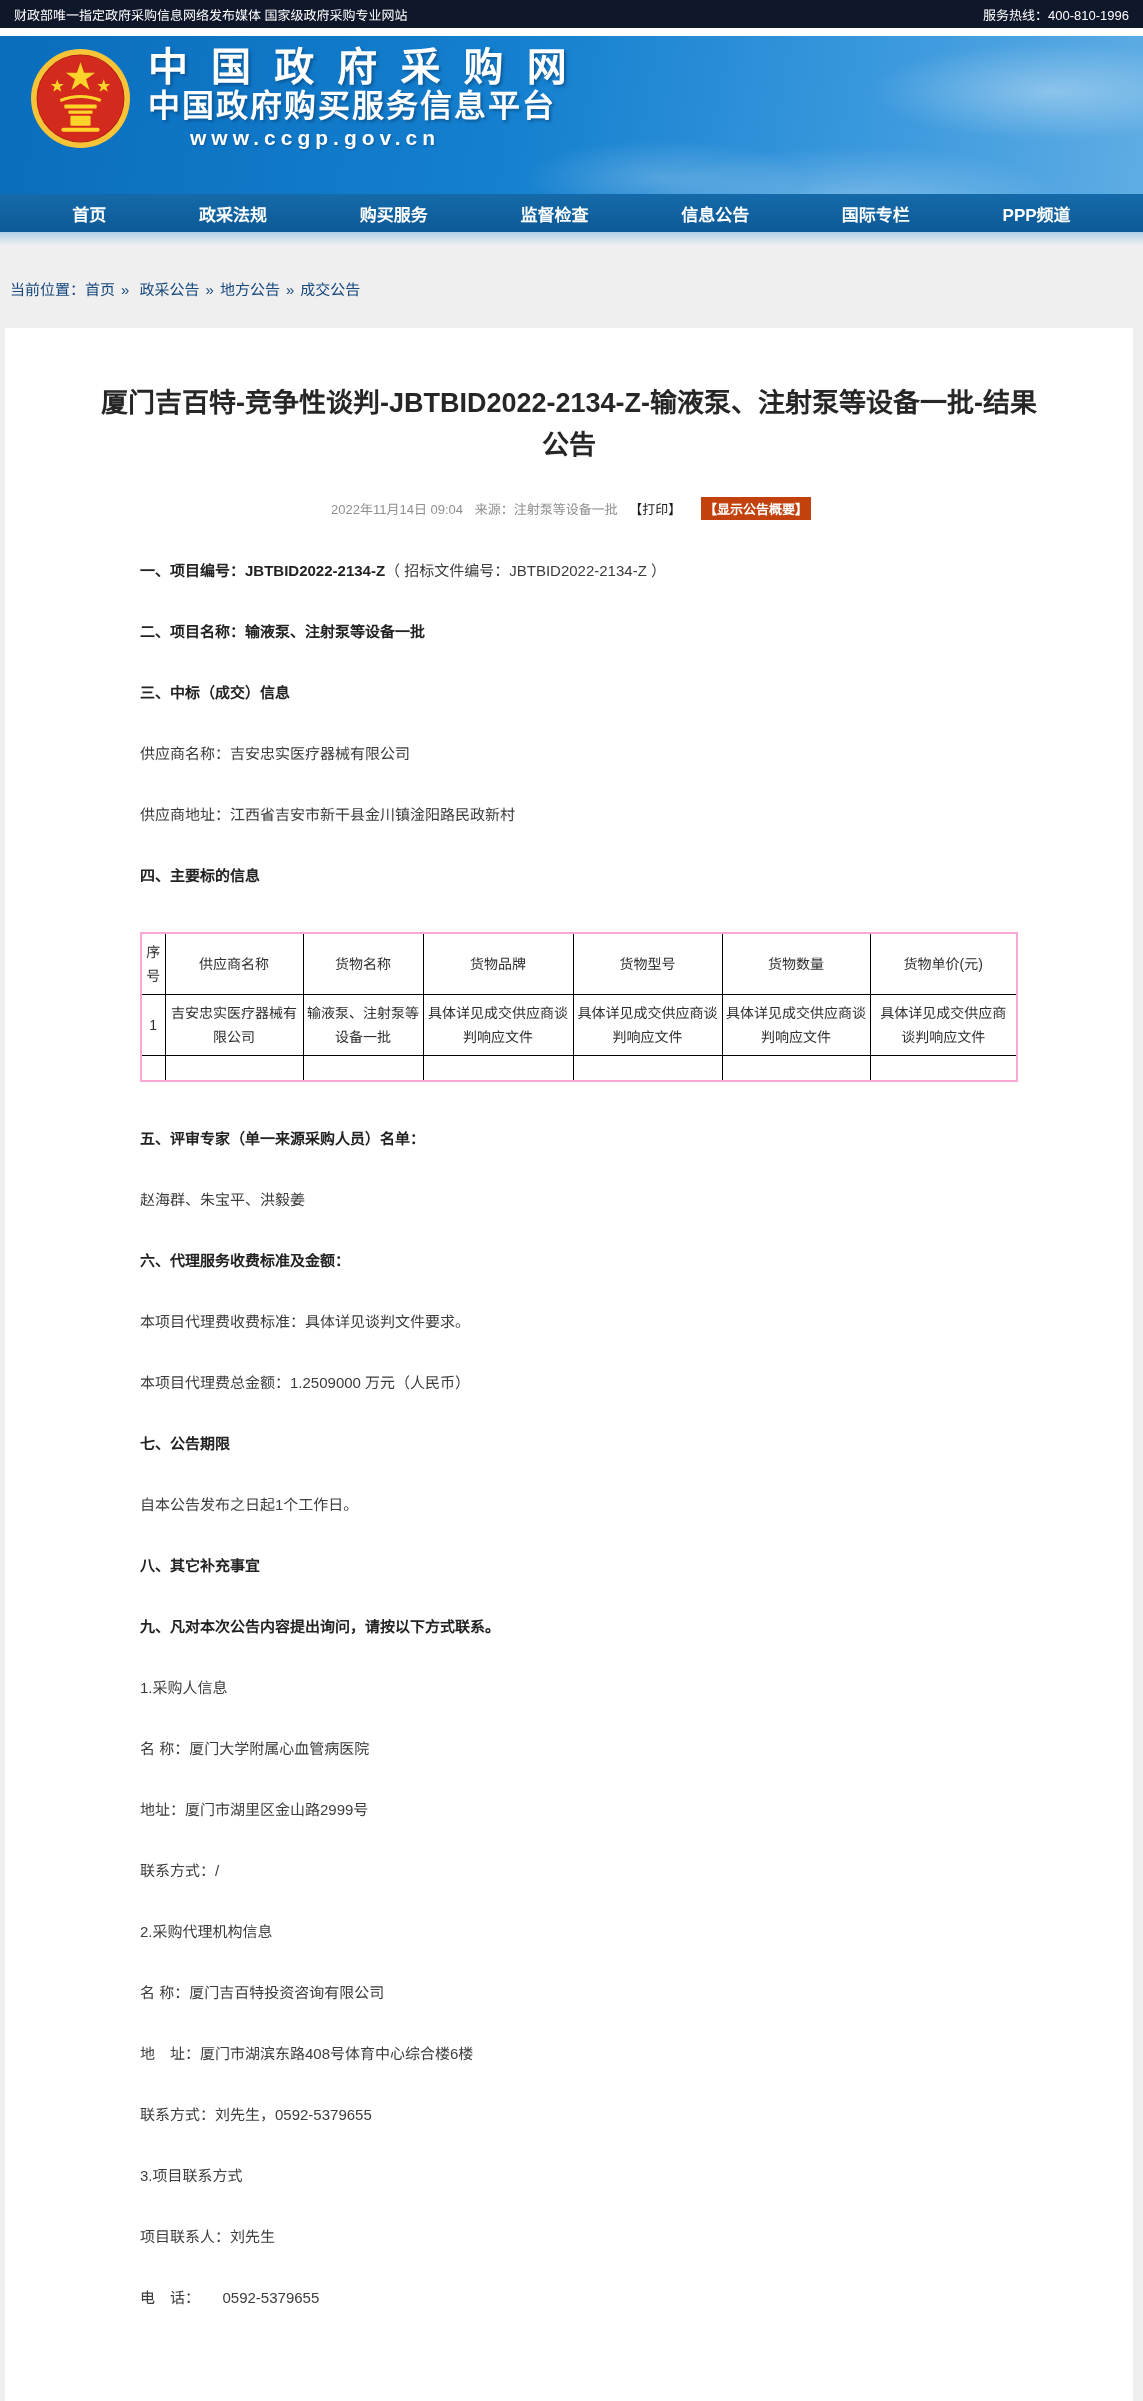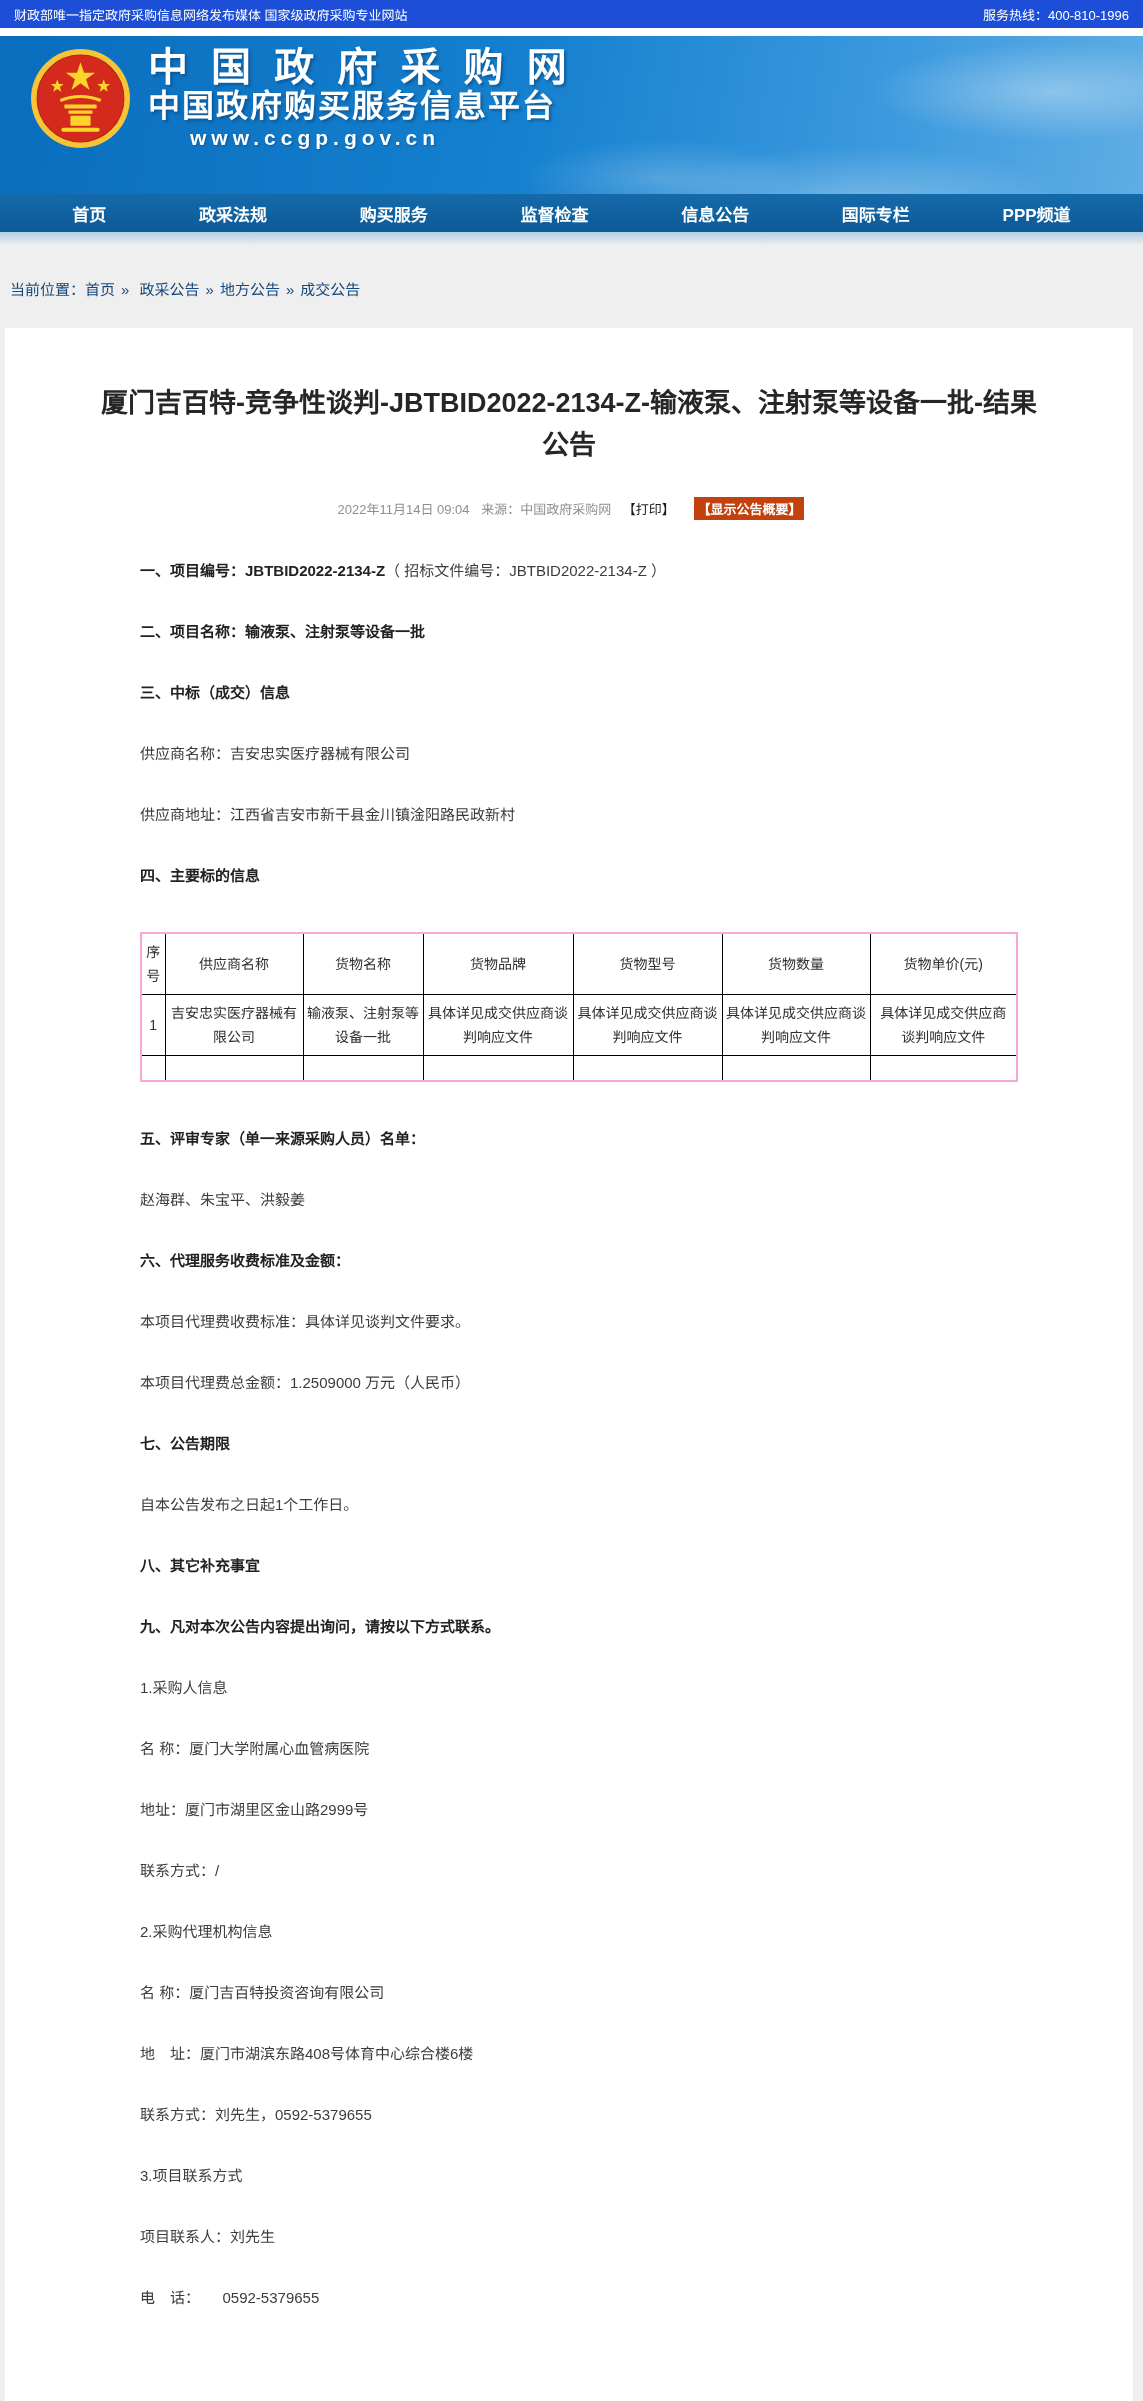--- a/index.html
+++ b/index.html
@@ -5,21 +5,21 @@
   * { margin:0; padding:0; box-sizing:border-box; }
   html,body { width:1143px; }
   body {
     height:2401px; overflow:hidden;
     background:#efefef;
     font-family:"Liberation Sans","DejaVu Sans",sans-serif;
     color:#333;
   }
   
   .topbar {
-    height:28px; background:#1d4ed8; color:#fff;
+    height:28px; background:#0f172a; color:#fff;
     display:flex; justify-content:space-between; align-items:center;
     padding:0 14px; font-size:13px;
   }
   .top-gap { height:8px; background:#fff; }
   
   .banner {
     position:relative; height:158px;
     background-image:
       radial-gradient(ellipse 260px 70px at 92% 35%, rgba(255,255,255,.34), transparent 70%),
       radial-gradient(ellipse 300px 80px at 75% 105%, rgba(255,255,255,.30), transparent 70%),
@@ -132,21 +132,21 @@
 <div class="nav-fade"></div>
 
 <div class="breadcrumb">
   <span>当前位置：</span><a href="#">首页</a><span class="sep">»</span> <a href="#">政采公告</a><span class="sep">»</span><a href="#">地方公告</a><span class="sep">»</span><a href="#">成交公告</a>
 </div>
 
 <main class="content">
   <h1 class="article-title">厦门吉百特-竞争性谈判-JBTBID2022-2134-Z-输液泵、注射泵等设备一批-结果公告</h1>
   <div class="meta">
     <span class="mt">2022年11月14日 09:04</span>
-    <span class="mt">来源：中国政府采购网</span>
+    <span class="mt">来源：注射泵等设备一批</span>
     <span class="mt print">【打印】</span>
     <span class="summary-badge">【显示公告概要】</span>
   </div>
   <div class="article-body" id="article-body">
       <p><span class="b">一、项目编号：JBTBID2022-2134-Z</span><span>（ 招标文件编号：JBTBID2022-2134-Z ）</span></p>
       <p><span class="b">二、项目名称：输液泵、注射泵等设备一批</span></p>
       <p><span class="b">三、中标（成交）信息</span></p>
       <p><span>供应商名称：吉安忠实医疗器械有限公司</span></p>
       <p><span>供应商地址：江西省吉安市新干县金川镇淦阳路民政新村</span></p>
       <p><span class="b">四、主要标的信息</span></p>

